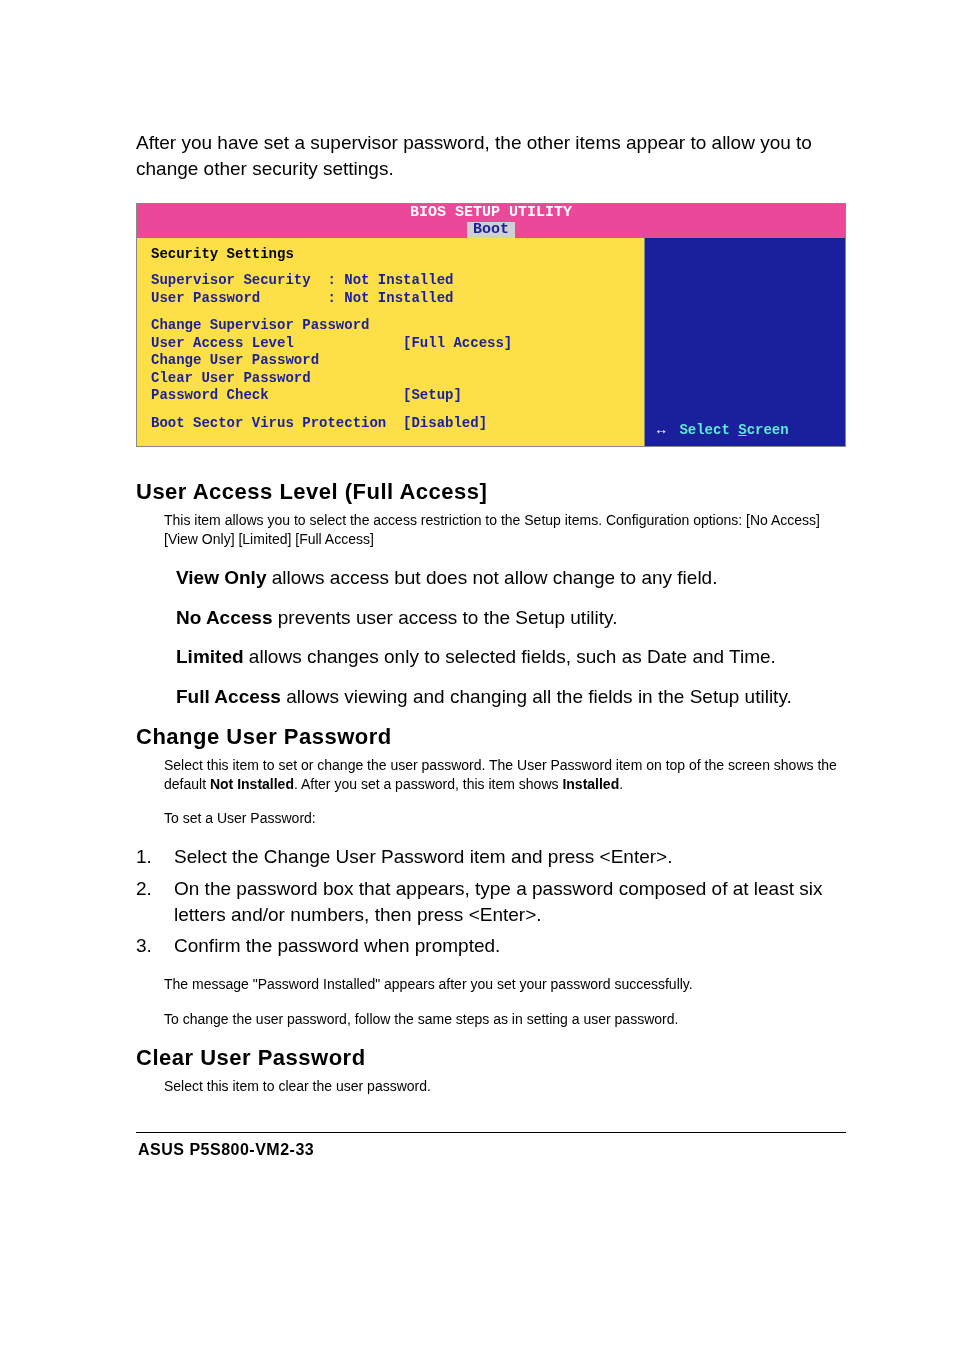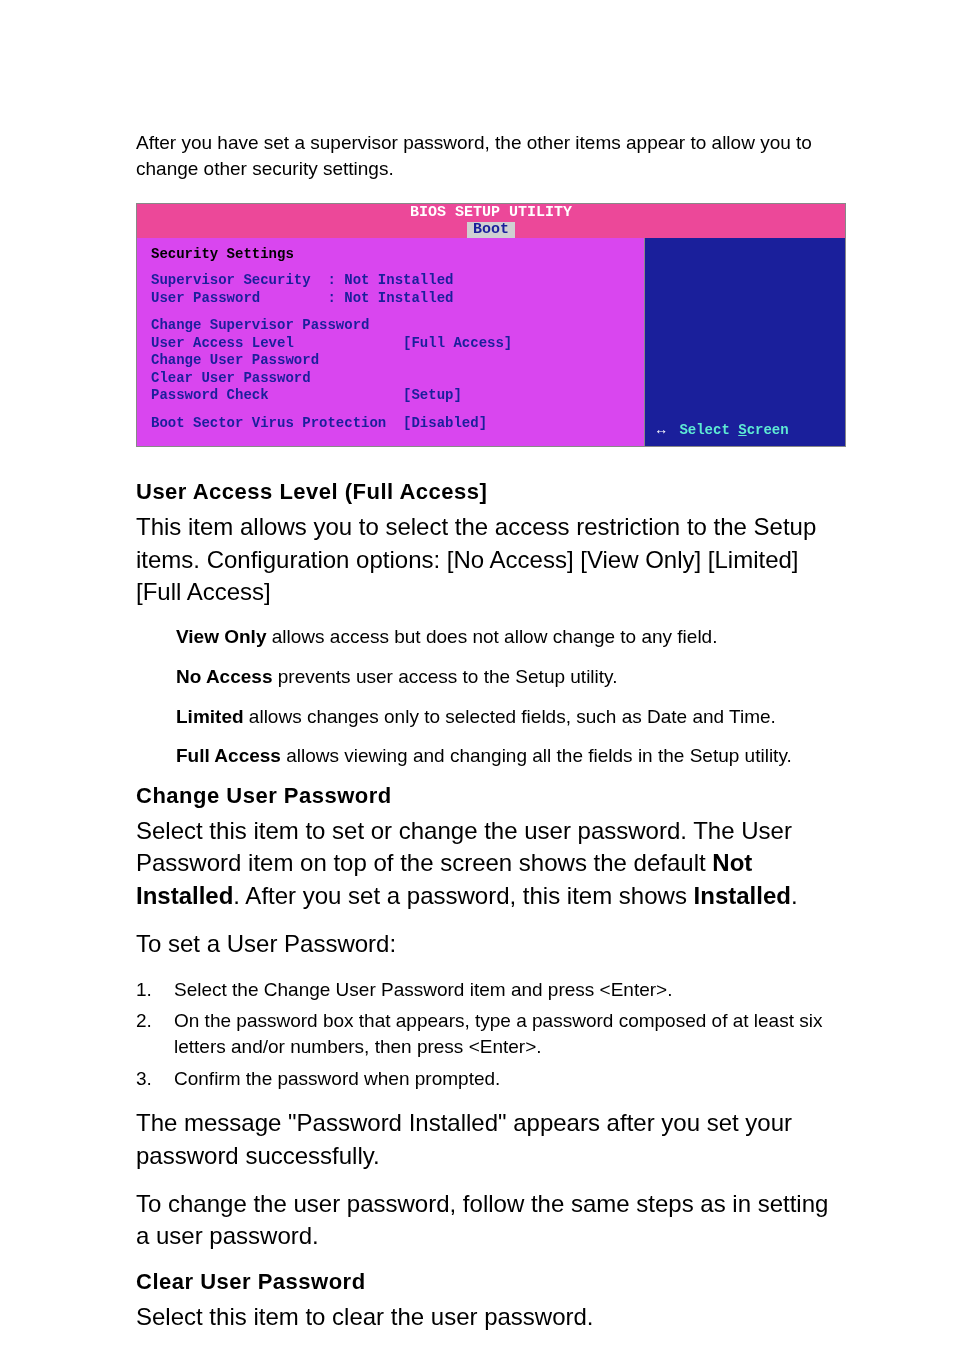--- a/index.html
+++ b/index.html
@@ -3,31 +3,31 @@
 <meta charset="utf-8">
 <style>
   * { box-sizing: border-box; margin: 0; padding: 0; }
   html, body { width: 954px; background: #fff; font-family: Arial, Helvetica, sans-serif; color: #000; }
   .page { padding: 130px 108px 40px 136px; }
   .intro { font-size: 19px; line-height: 1.35; margin-bottom: 22px; }
   .bios-box { border: 1px solid #888; margin-bottom: 32px; }
   .bios-header { background: #ec4899; color: #fff; text-align: center; font-family: 'Courier New', monospace; font-size: 15px; font-weight: bold; padding: 1px 0 0 0; line-height: 1.1; }
   .bios-tab { display: inline-block; background: #cfd0d2; color: #1a1f9b; padding: 0 6px; font-weight: bold; }
   .bios-body { display: flex; font-family: 'Courier New', monospace; font-size: 14px; font-weight: bold; }
-  .bios-left { flex: 1; background: #d946ef; color: #1a1f9b; padding: 8px 14px 14px 14px; border-right: 1px solid #888; }
+  .bios-left { flex: 1; background: #fde047; color: #1a1f9b; padding: 8px 14px 14px 14px; border-right: 1px solid #888; }
   .bios-right { width: 200px; background: #1a1f9b; color: #fff; position: relative; padding: 8px 10px; }
   .bios-section-title { color: #000; margin-bottom: 10px; }
   .bios-row { white-space: pre; margin-bottom: 0px; line-height: 1.25; }
   .bios-block { margin-bottom: 10px; }
   .help-row { position: absolute; bottom: 8px; left: 12px; right: 10px; color: #fff; font-weight: bold; display: flex; gap: 14px; }
   .help-key { color: #fff; }
   .help-label { color: #5eead4; }
   .help-underline { text-decoration: underline; }
   h2.section { font-size: 22px; font-weight: bold; margin: 6px 0 6px 0; letter-spacing: 0.5px; }
-  .body-text { font-size: 24px; line-height: 1.35; margin-bottom: 16px; }
+  .body-text { font-size: 14px; line-height: 1.35; margin-bottom: 16px; margin-left: 28px; }
   .option-list { margin-left: 40px; margin-bottom: 12px; }
   .option-item { font-size: 19px; line-height: 1.35; margin-bottom: 14px; }
   .opt-name { font-weight: bold; }
   .steps { margin: 4px 0 16px 0; }
   .step-row { display: flex; font-size: 19px; line-height: 1.35; margin-bottom: 6px; }
   .step-num { width: 38px; flex-shrink: 0; }
   .step-text { flex: 1; }
   .divider { height: 1px; background: #000; margin: 36px auto 8px auto; width: 100%; }
   .footer { display: flex; font-size: 16px; font-weight: bold; letter-spacing: 0.5px; padding: 0 2px 30px 2px; }
   .bold-inline { font-weight: bold; }

